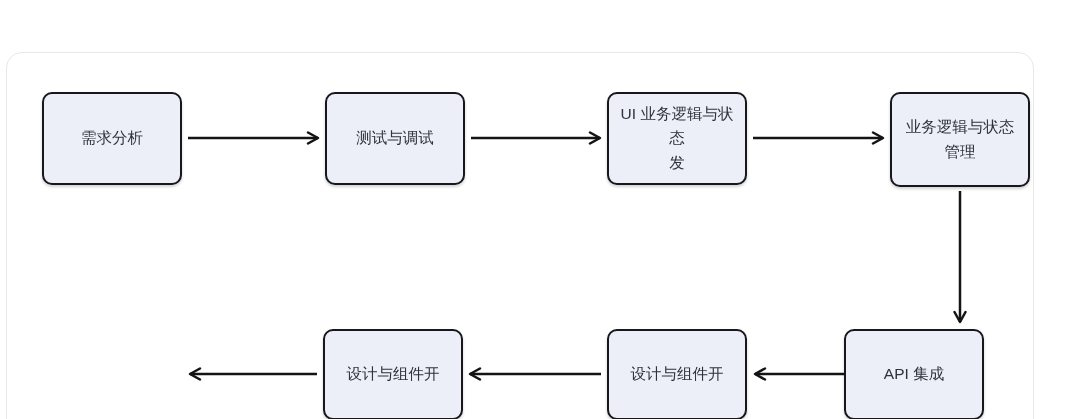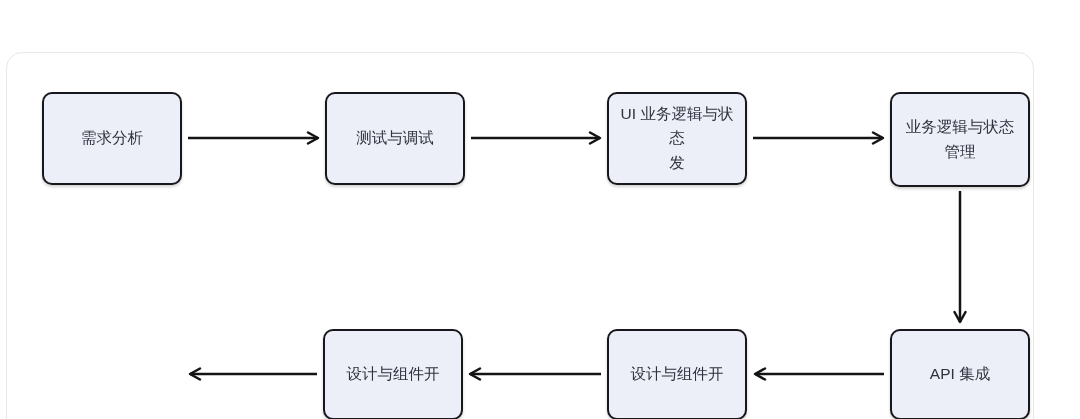--- a/index.html
+++ b/index.html
@@ -44,21 +44,21 @@
     line-height: 1.55;
     color: #2d323c;
     white-space: pre-line;
   }
   
   .n-requirements        { left: 42px;  top: 44px;  width: 140px; height: 93px; }
   .n-tech-design         { left: 325px; top: 44px;  width: 140px; height: 93px; }
   .n-ui-components       { left: 607px; top: 44px;  width: 140px; height: 93px; }
   .n-business-logic      { left: 890px; top: 44px;  width: 140px; height: 95px; }
   
-  .n-api-integration     { left: 890px; top: 281px; width: 140px; height: 91px; }
+  .n-api-integration     { left: 844px; top: 281px; width: 140px; height: 91px; }
   .n-routing-permissions { left: 607px; top: 281px; width: 140px; height: 91px; }
   .n-testing-debugging   { left: 323px; top: 281px; width: 140px; height: 91px; }
   .n-build-deploy        { left: 42px;  top: 281px; width: 140px; height: 91px; }
 
   svg.edges {
     position: absolute;
     left: 0;
     top: 0;
     width: 1080px;
     height: 419px;

